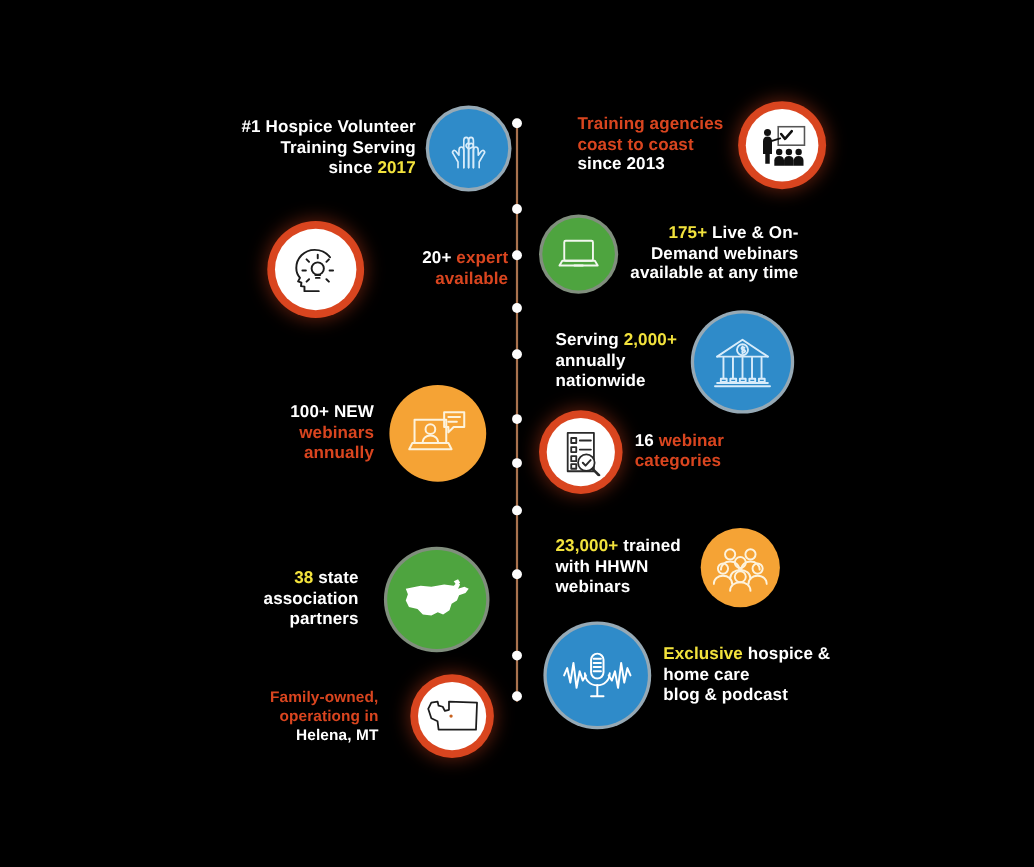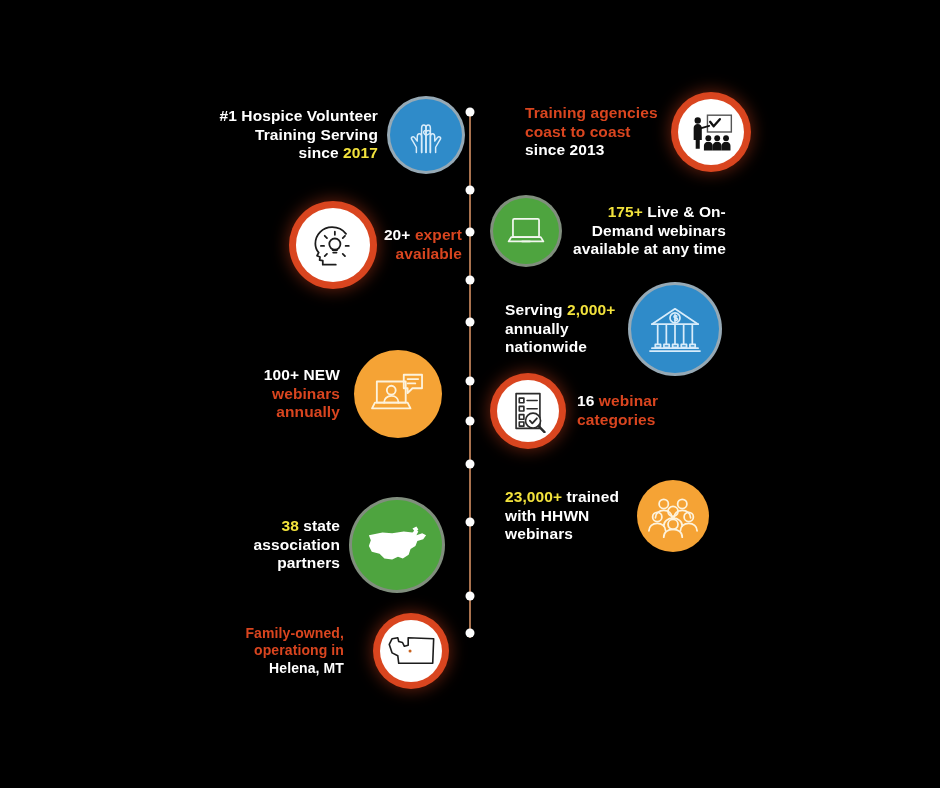--- a/index.html
+++ b/index.html
@@ -81,21 +81,21 @@
         <circle cx="23" cy="31" r="3.3" fill="#111"></circle>
           <path d="M23 35c-3.2 0-5 2-5 4.6V45h10v-5.4c0-2.6-1.8-4.6-5-4.6z" fill="#111"></path>
         <circle cx="33" cy="31" r="3.3" fill="#111"></circle>
           <path d="M33 35c-3.2 0-5 2-5 4.6V45h10v-5.4c0-2.6-1.8-4.6-5-4.6z" fill="#111"></path>
         <circle cx="43" cy="31" r="3.3" fill="#111"></circle>
           <path d="M43 35c-3.2 0-5 2-5 4.6V45h10v-5.4c0-2.6-1.8-4.6-5-4.6z" fill="#111"></path>
       </svg>
     </div>
   </div>
 
-  <div class="row left" style="left:250px;top:208px;width:212px;">
+  <div class="row left" style="left:250px;top:208px;width:212px;justify-content:space-between;">
     <div class="circ c-white" style="width:74px;height:74px;order:1;margin-right:14px;">
       <svg width="52" height="52" viewBox="0 0 56 56" fill="none" stroke="#1c1c1c" stroke-width="1.9" stroke-linecap="round" stroke-linejoin="round">
         <path d="M42 16c-3.5-4.6-9-7.2-15-7.2C16.6 8.8 9 17 9 26.6c0 4 1.3 7 3.6 9.6l-1.8 3.4 3.2 1.3-.4 3.4 3.4.5v4.4h14"></path>
         <circle cx="30" cy="27" r="6"></circle>
         <path d="M27.6 33.5h4.8M28.2 36.2h3.6"></path>
         <path d="M30 17v-3.4M38.5 20.5l2.4-2.4M41.6 29h3.4M38.5 37.5l2.4 2.4M21.5 20.5l-2.4-2.4M18.4 29H15M21.5 37.5l-2.4 2.4"></path>
       </svg>
     </div>
     <div class="txt" style="order:2;">
       <span>20+ </span><span class="hl-o">expert</span><br>
@@ -196,33 +196,50 @@
           <path d="M1 39c0-5 4-8 9-8s9 3 9 8"></path>
         <circle cx="44" cy="24" r="5"></circle>
           <path d="M35 39c0-5 4-8 9-8s9 3 9 8"></path>
         <circle cx="27" cy="32" r="5.4"></circle>
           <path d="M17 46c0-5.4 4.4-8.6 10-8.6S37 40.6 37 46"></path>
       </svg>
     </div>
   </div>
 
   <div class="row left" style="left:230px;top:500px;width:212px;">
-    <div class="txt" style="margin-right:12px;">
+    <div class="txt" style="margin-right:26px;">
       <span class="hl-y">38</span><span> state</span><br>
       <span>association</span><br>
       <span>partners</span>
     </div>
     <div class="circ c-green" style="width:90px;height:90px;">
       <svg width="64" height="42" viewBox="0 0 66 42">
         <path fill="#ffffff" d="M4 11l14-3 10 1 12-2 9 1 3-3 3 2-2 4 6-2 4 2-3 4-6 2-2 5-5 3-2 6-6 4-5-2-6 3-8-1-5-5-8-2-3-6 2-6z"></path>
         <path fill="#ffffff" d="M49 4l4-2 2 3-3 3z"></path>
       </svg>
     </div>
   </div>
 
+  <div class="row right" style="left:497px;top:568px;width:320px;">
+    <div class="circ c-blue" style="width:92px;height:92px;margin-right:14px;">
+      <svg width="66" height="50" viewBox="0 0 70 52" fill="none" stroke="#ffffff" stroke-width="1.9" stroke-linecap="round" stroke-linejoin="round">
+        <rect x="29" y="5" width="12" height="24" rx="6" fill="none"></rect>
+        <path d="M31.5 10h7M31.5 14h7M31.5 18h7M31.5 22h7"></path>
+        <path d="M23 24c0 6.6 5.4 11.6 12 11.6S47 30.6 47 24"></path>
+        <path d="M35 35.6V46M29 46h12"></path>
+        <path d="M3 26l3-7 3 14 3-19 3 24 3-16 3 9 3-5"></path>
+        <path d="M67 26l-3-7-3 14-3-19-3 24-3-16-3 9-3-5"></path>
+      </svg>
+    </div>
+    <div class="txt">
+      <span class="hl-y">Exclusive</span><span> hospice &amp;</span><br>
+      <span>home care</span><br>
+      <span>blog &amp; podcast</span>
+    </div>
+  </div>
 
   <div class="row left" style="left:245px;top:620px;width:197px;gap:22px;">
     <div class="txt" style="margin-right:14px;font-size:14px;">
       <span class="hl-o">Family-owned,</span><br>
       <span class="hl-o">operationg in</span><br>
       <span>Helena, MT</span>
     </div>
     <div class="circ c-white" style="width:62px;height:62px;">
       <svg width="50" height="34" viewBox="0 0 52 36" fill="none" stroke="#1c1c1c" stroke-width="1.7" stroke-linejoin="round">
         <path d="M6 5l6-1 1 4 4 1 2 4 4-1V4l27 1-1 26H13l-1-8-6-3-3-9z"></path>

